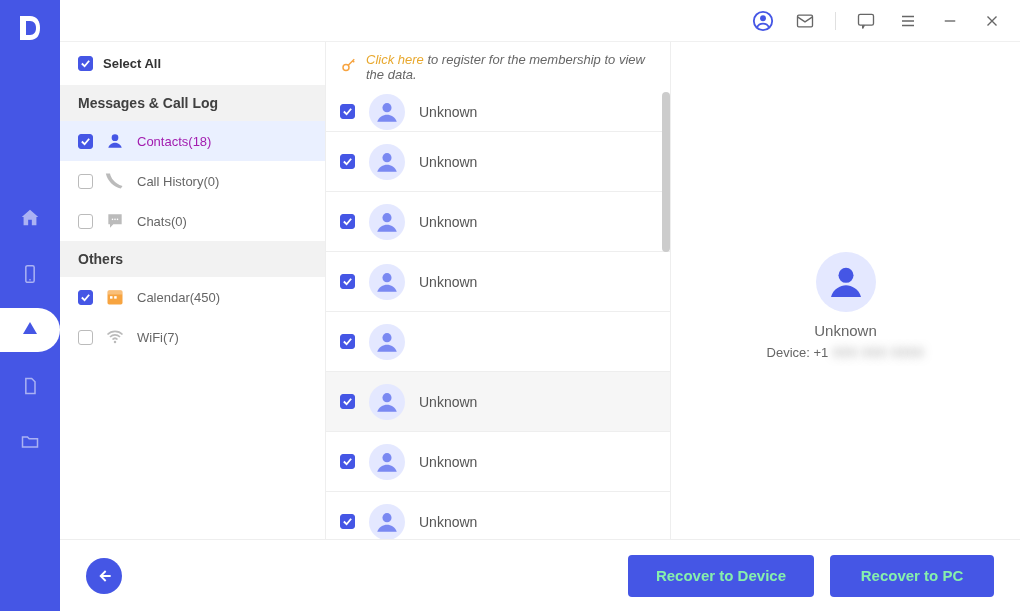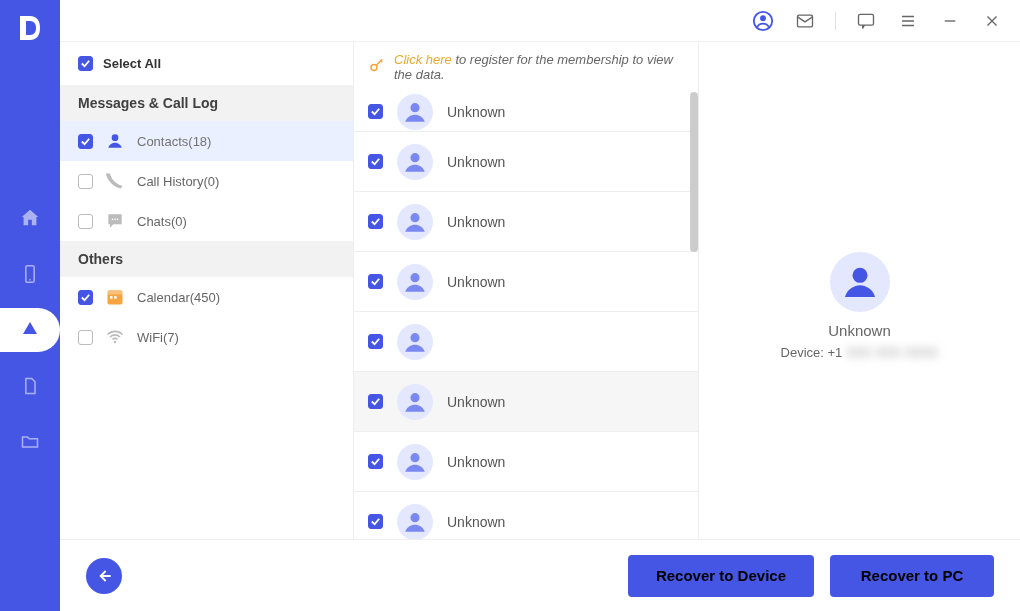--- a/index.html
+++ b/index.html
@@ -16,25 +16,25 @@
   .leftbar { position:absolute; top:0; left:0; width:60px; bottom:0; background:#4556e5; display:flex; flex-direction:column; align-items:center; padding-top:6px;}
   .logo { width:32px; height:32px; margin:6px 0 26px; }
   .lnav-item { width:60px; height:56px; display:flex; align-items:center; justify-content:center; color:rgba(255,255,255,0.55); position:relative;}
   .lnav-item.active { }
   .lnav-item.active::before{ content:""; position:absolute; left:0; right:0; top:6px; bottom:6px; background:#fff; border-radius:0 30px 30px 0; }
   .lnav-item.active svg, .lnav-item.active .glyph { position:relative; color:#4556e5; }
 
   .main { position:absolute; left:60px; right:0; top:42px; bottom:0; display:flex; flex-direction:column;}
 
   
-  .catpanel { width: 294px; border-right:1px solid #eee; background:#fff; overflow:hidden; display:flex; flex-direction:column; }
+  .catpanel { width: 266px; border-right:1px solid #eee; background:#fff; overflow:hidden; display:flex; flex-direction:column; }
   .selectall { padding:14px 18px; font-weight:600; color:#333; display:flex; align-items:center; gap:10px;}
   .section-head { background:#f2f2f2; padding:10px 18px; font-weight:700; color:#404040; font-size:14px;}
   .cat-item { height:40px; display:flex; align-items:center; gap:10px; padding:0 18px; color:#666; }
-  .cat-item.active { background:#eaf0ff; color:#737373; }
+  .cat-item.active { background:#eaf0ff; color:#a21caf; }
   .cat-icon { width:24px; height:24px; display:flex; align-items:center; justify-content:center; color:#bbb;}
   .cat-item.active .cat-icon { color:#4556e5;}
   .cat-item .cbox.checked { background:#4556e5; }
   .cat-cal .cat-icon { color:#f7a440;}
   .cbox { width:15px; height:15px; border:1.5px solid #bbb; border-radius:3px; display:flex; align-items:center; justify-content:center; flex-shrink:0;}
   .cbox.checked { background:#4556e5; border-color:#4556e5; }
   .cbox.checked svg { color:#fff; }
 
   
   .listpanel { width: 345px; display:flex; flex-direction:column; border-right:1px solid #eee;}
@@ -55,21 +55,21 @@
   .detail { flex:1; display:flex; flex-direction:column; align-items:center;}
   .bigavatar { width:60px; height:60px; border-radius:50%; background:#e4e8ff; display:flex; align-items:center; justify-content:center; margin-top:210px;}
   .bigavatar svg{ color:#4556e5;}
   .dname { margin-top:10px; color:#666; font-size:15px;}
   .dmobile { margin-top:6px; color:#666; font-size:13px;}
   .blur { color:transparent; text-shadow:0 0 8px rgba(80,80,80,0.6); letter-spacing:1px;}
 
   
   .footer { height:72px; border-top:1px solid #eee; display:flex; align-items:center; padding:0 26px; gap:16px; justify-content:flex-end;}
   .backbtn { width:36px; height:36px; border-radius:50%; background:#4556e5; display:flex; align-items:center; justify-content:center; margin-right:auto;}
-  .btn { height:42px; padding:0 28px; border-radius:4px; background:#4556e5; color:#000000; font-weight:600; font-size:15px; border:none; display:flex; align-items:center; justify-content:center; min-width:164px;}
+  .btn { height:42px; padding:0 28px; border-radius:4px; background:#4556e5; color:#86efac; font-weight:600; font-size:15px; border:none; display:flex; align-items:center; justify-content:center; min-width:164px;}
 </style>
 </head>
 <body>
 
 <div class="app">
 
   <div class="titlebar">
     <span class="tb-icon persona">
       <svg width="22" height="22" viewBox="0 0 24 24" fill="none">
           <circle cx="12" cy="12" r="10" stroke="currentColor" stroke-width="2"></circle>

